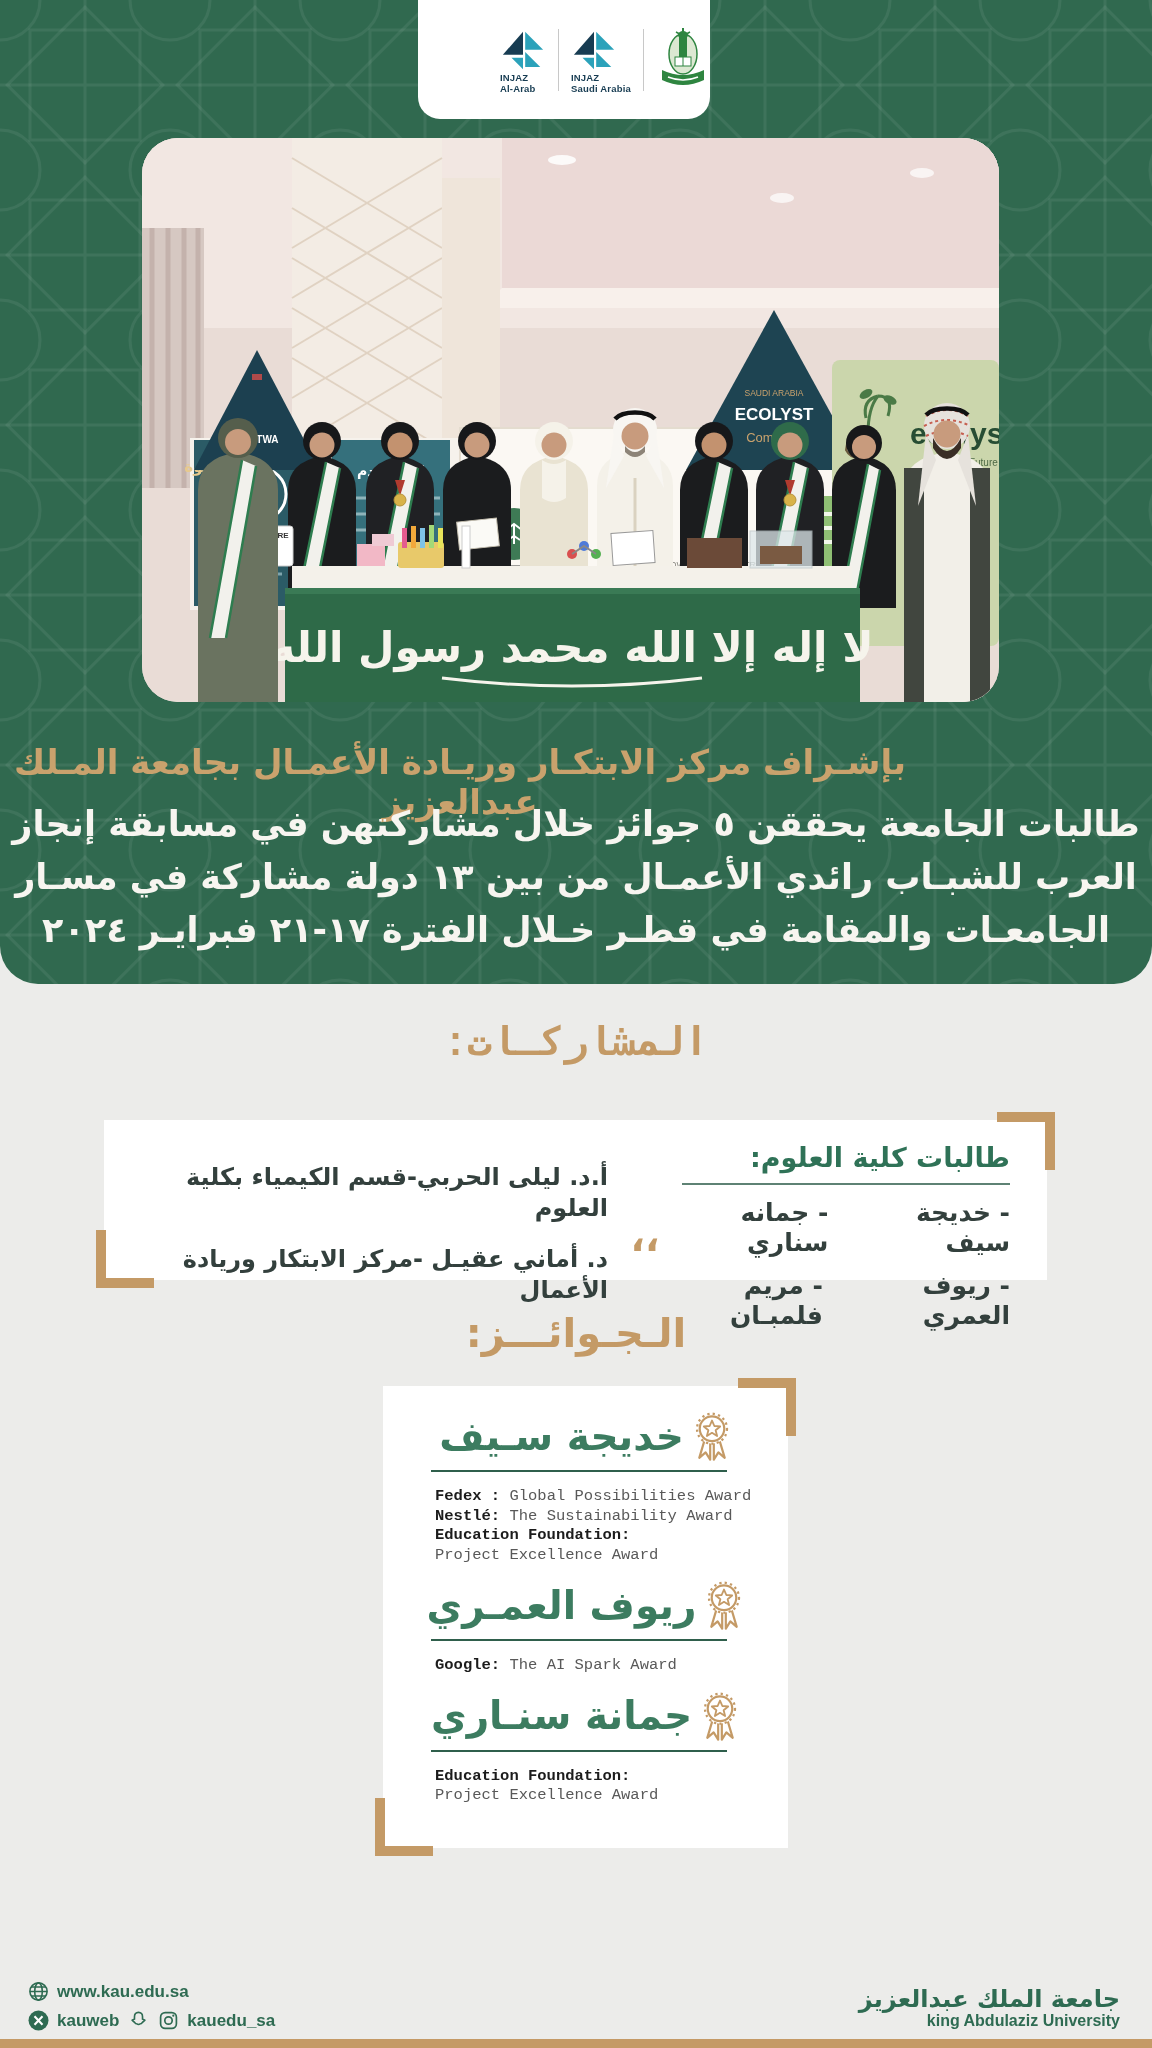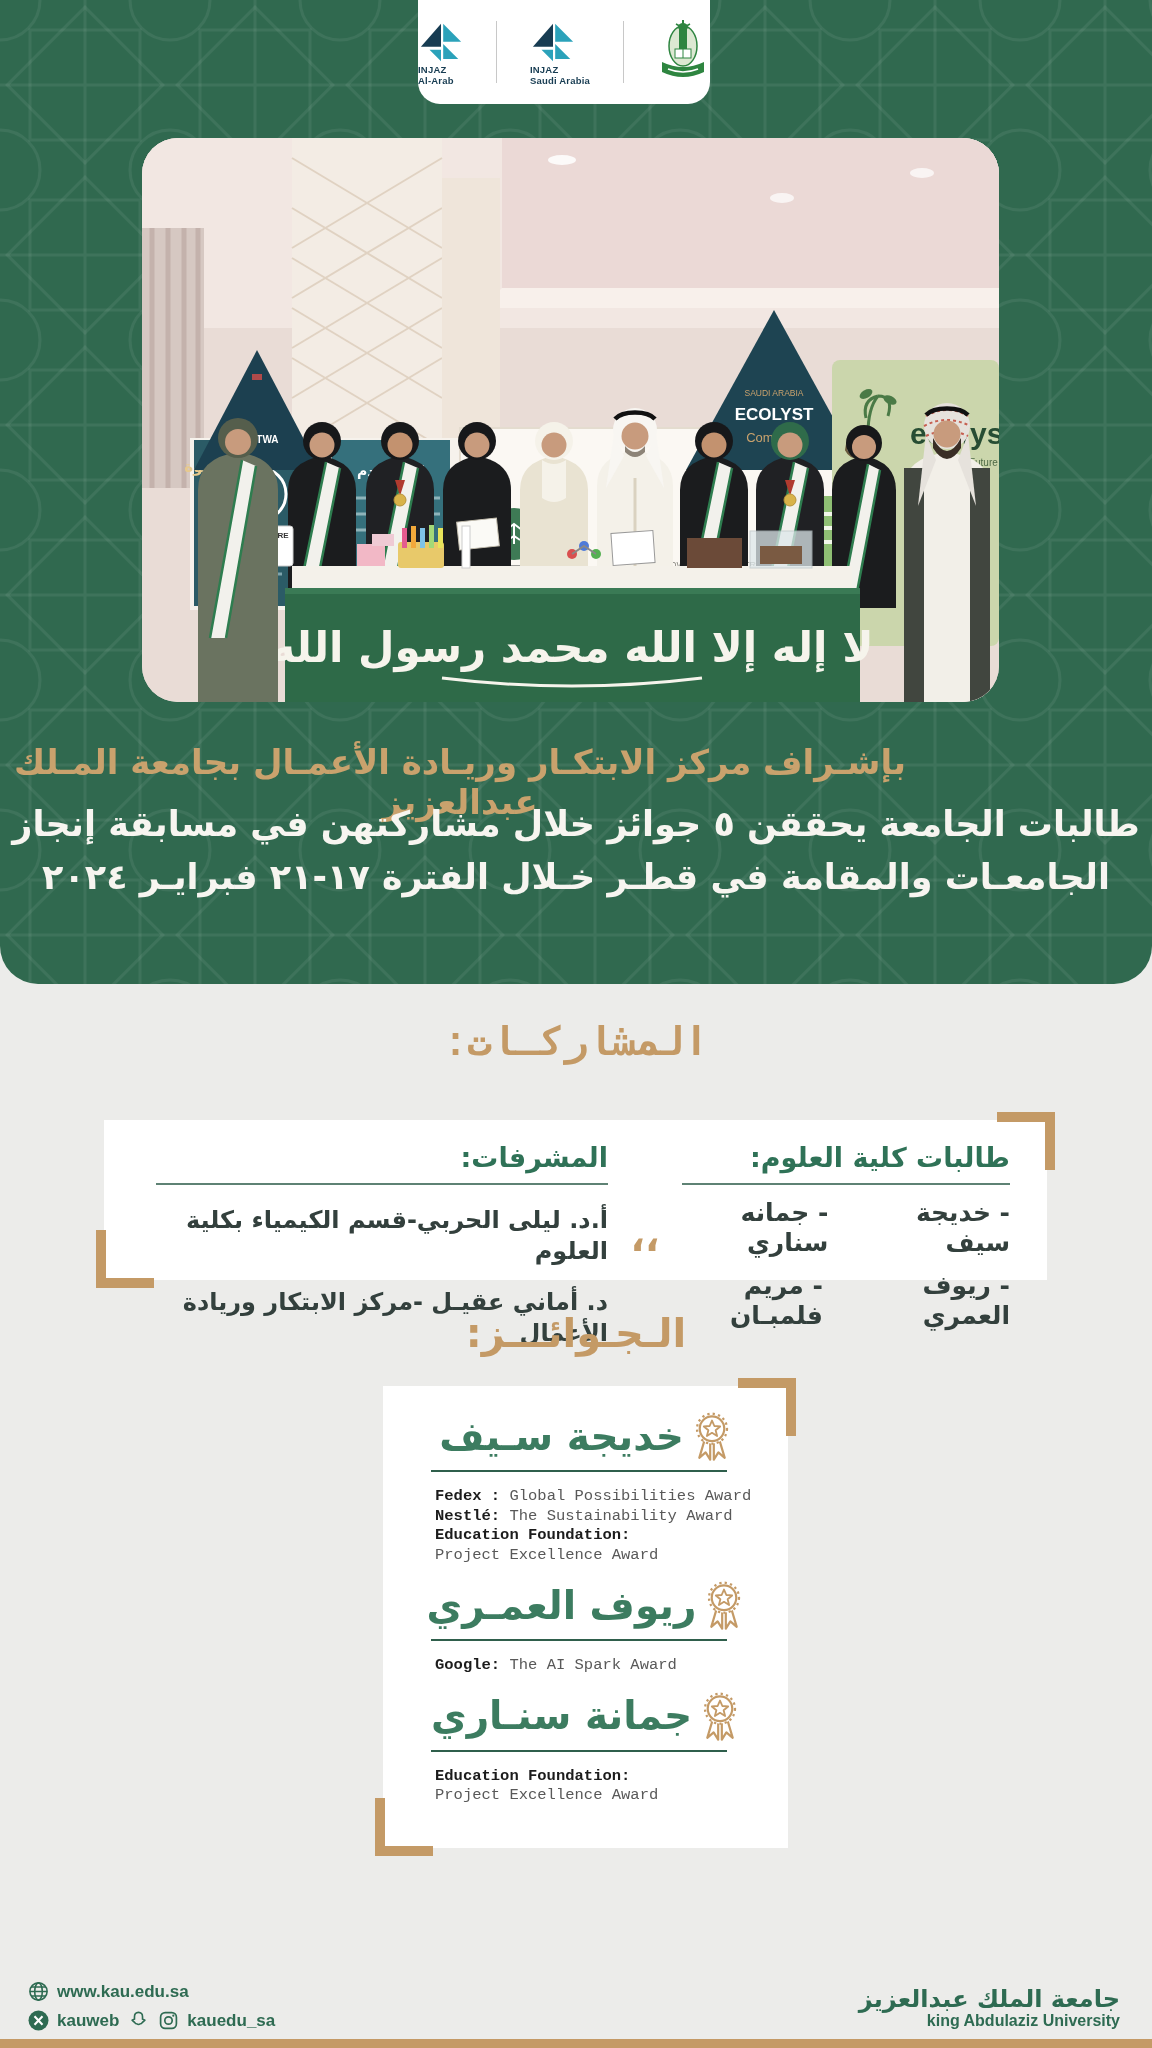--- a/index.html
+++ b/index.html
@@ -4,22 +4,22 @@
 <style>
   html,body{margin:0;padding:0;}
   body{background:#d8d8d6;font-family:"DejaVu Sans",sans-serif;}
   .page{position:relative;width:1152px;height:2048px;margin:0 auto;background:#ECECEA;overflow:hidden;}
 
   
   .hero{position:absolute;top:0;left:0;width:1152px;height:984px;background:#30694F;
         border-radius:0 0 38px 38px;overflow:hidden;}
   .hero .pattern{position:absolute;top:0;left:0;width:100%;height:100%;}
 
-  .header-card{position:absolute;top:0;left:418px;width:292px;height:104px;background:#fff;
-        border-radius:0 0 22px 22px;display:flex;align-items:center;justify-content:space-between;
+  .header-card{position:absolute;top:0;left:418px;width:292px;height:119px;background:#fff;
+        border-radius:0 0 22px 22px;display:flex;align-items:center;justify-content:flex-end;
         gap:12px;z-index:3;}
   .logo{display:flex;flex-direction:column;align-items:flex-start;}
   .logo-text{font-size:9.5px;font-weight:bold;color:#173C52;line-height:11px;letter-spacing:.2px;
         font-family:"Liberation Sans",sans-serif;}
   .vdiv{width:1px;height:62px;background:#C8C8C8;}
 
   .photo-frame{position:absolute;left:142px;top:138px;width:857px;height:564px;border-radius:36px;
         overflow:hidden;z-index:2;background:#E9DCD6;}
 
   .supervision{position:absolute;top:742px;left:0;width:920px;text-align:center;direction:rtl;
@@ -312,20 +312,21 @@
           <circle cx="805" cy="296" r="13.5" fill="#C89B7D"></circle>
           <path d="M791,300 Q805,326 819,300 L819,310 Q805,332 791,310 Z" fill="#3A2E26"></path>
           <path d="M784,277 A23,11 0 0 1 826,277" stroke="#111111" stroke-width="4.5" fill="none"></path>
         </g>
       </svg>
     </div>
 
     <div class="supervision">بإشـراف مركز الابتكـار وريـادة الأعمـال بجامعة المـلك عبدالعزيز</div>
     <div class="intro-lines">
       <div>طالبات الجامعة يحققن ٥ جوائز خلال مشاركتهن في مسابقة إنجاز</div>
+      <div>العرب للشبـاب رائدي الأعمـال من بين ١٣ دولة مشاركة في مسـار</div>
       <div>الجامعـات والمقامة في قطـر خـلال الفترة ١٧-٢١ فبرايـر ٢٠٢٤</div>
     </div>
   </div>
 
   <div class="section-heading h-participants">المشاركـات:</div>
 
   <div class="card p-card">
     <div class="corner tr"></div>
     <div class="corner bl"></div>
     <div class="p-inner">
@@ -335,21 +336,20 @@
           <span>- خديجة سيف</span>
           <span>- جمانه سناري</span>
         </div>
         <div class="p-row">
           <span>- ريوف العمري</span>
           <span>- مريم فلمبـان</span>
         </div>
       </div>
       <div class="quote">،،</div>
       <div class="p-col-supervisors">
-        <div class="p-title">المشرفات:</div>
         <div class="p-srow">أ.د. ليلى الحربي-قسم الكيمياء بكلية العلوم</div>
         <div class="p-srow">د. أماني عقيـل -مركز الابتكار وريادة الأعمال</div>
       </div>
     </div>
   </div>
 
   <div class="section-heading h-awards">الـجـوائـــز:</div>
 
   <div class="card a-card">
     <div class="corner tr"></div>

